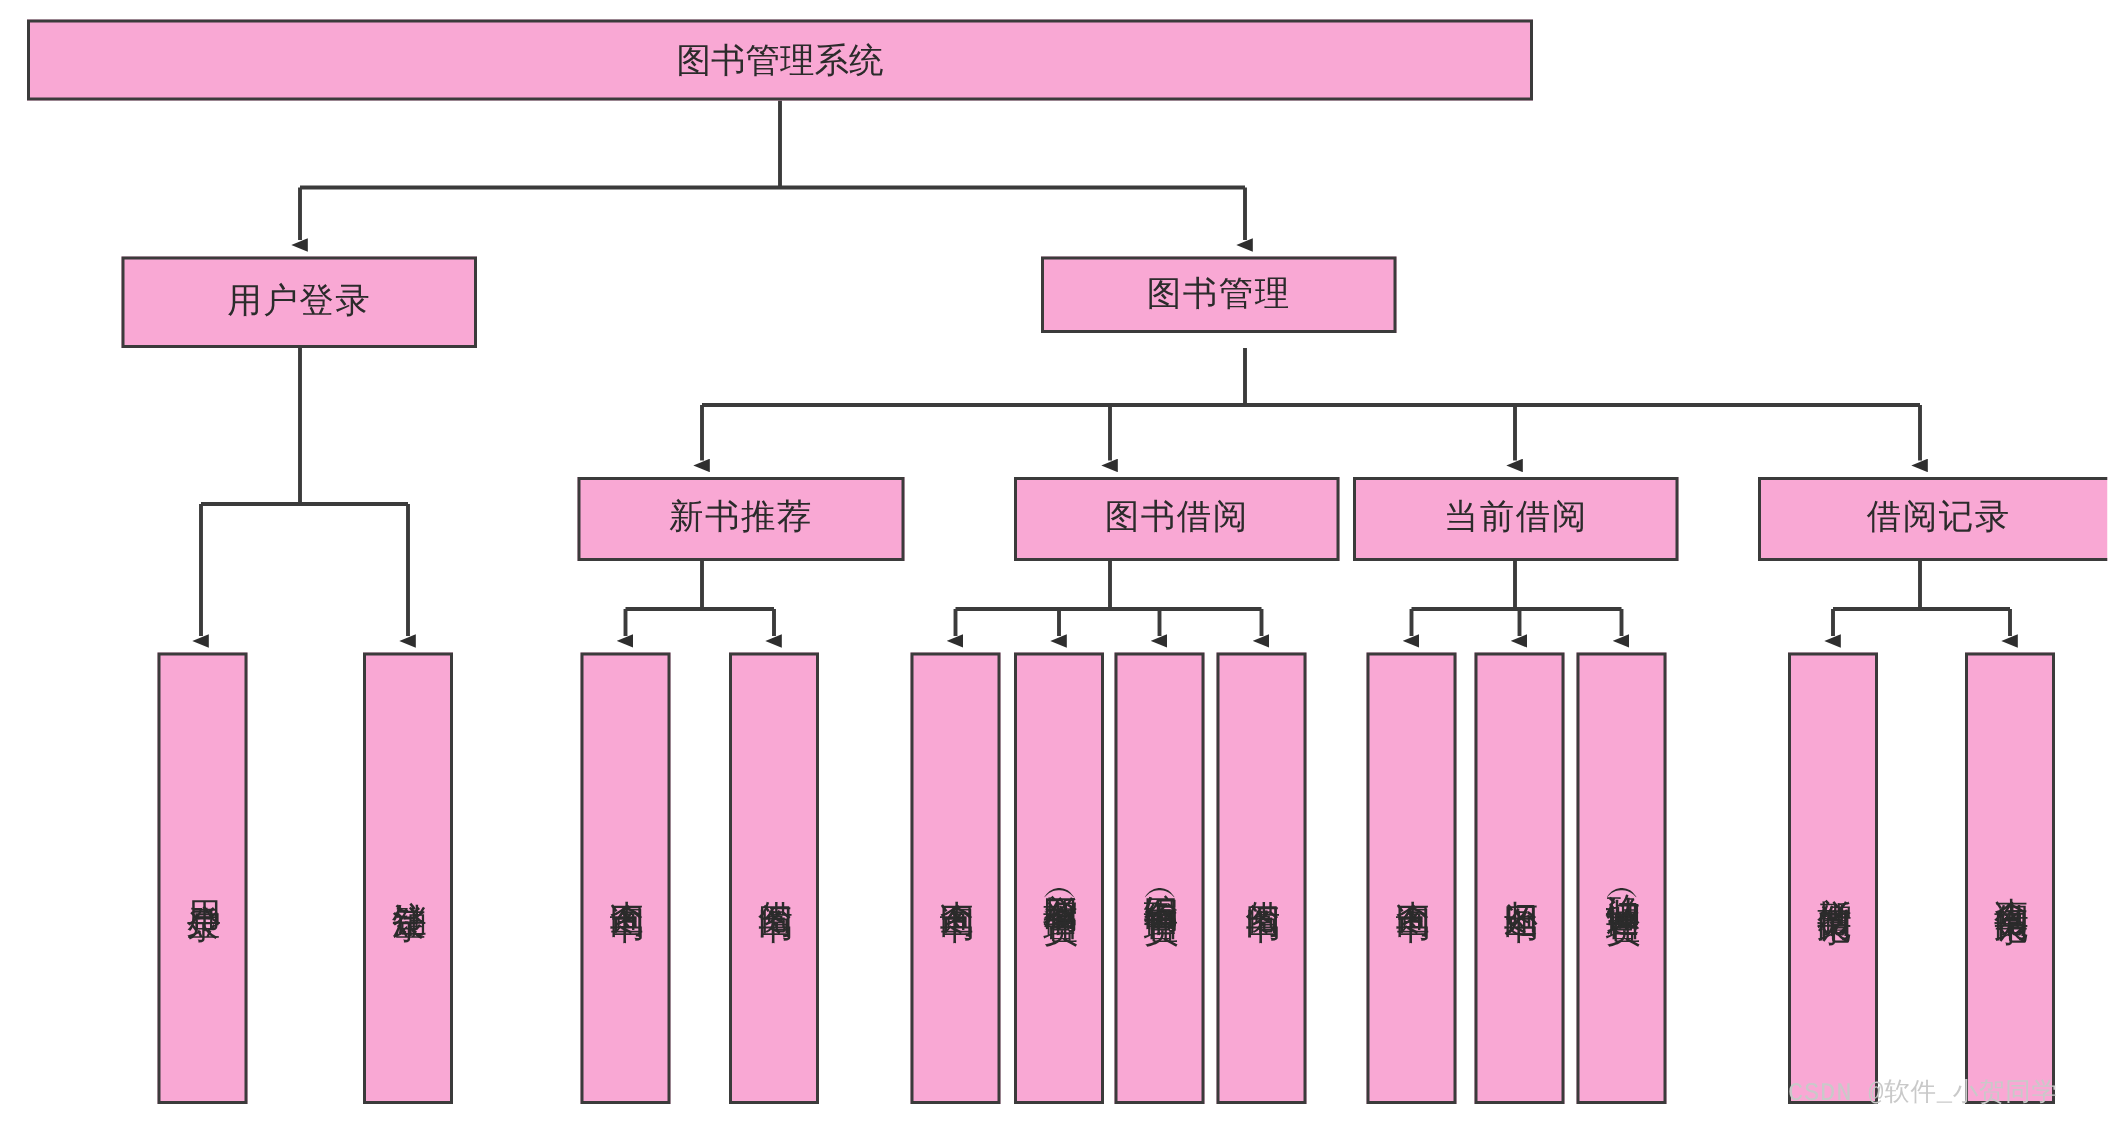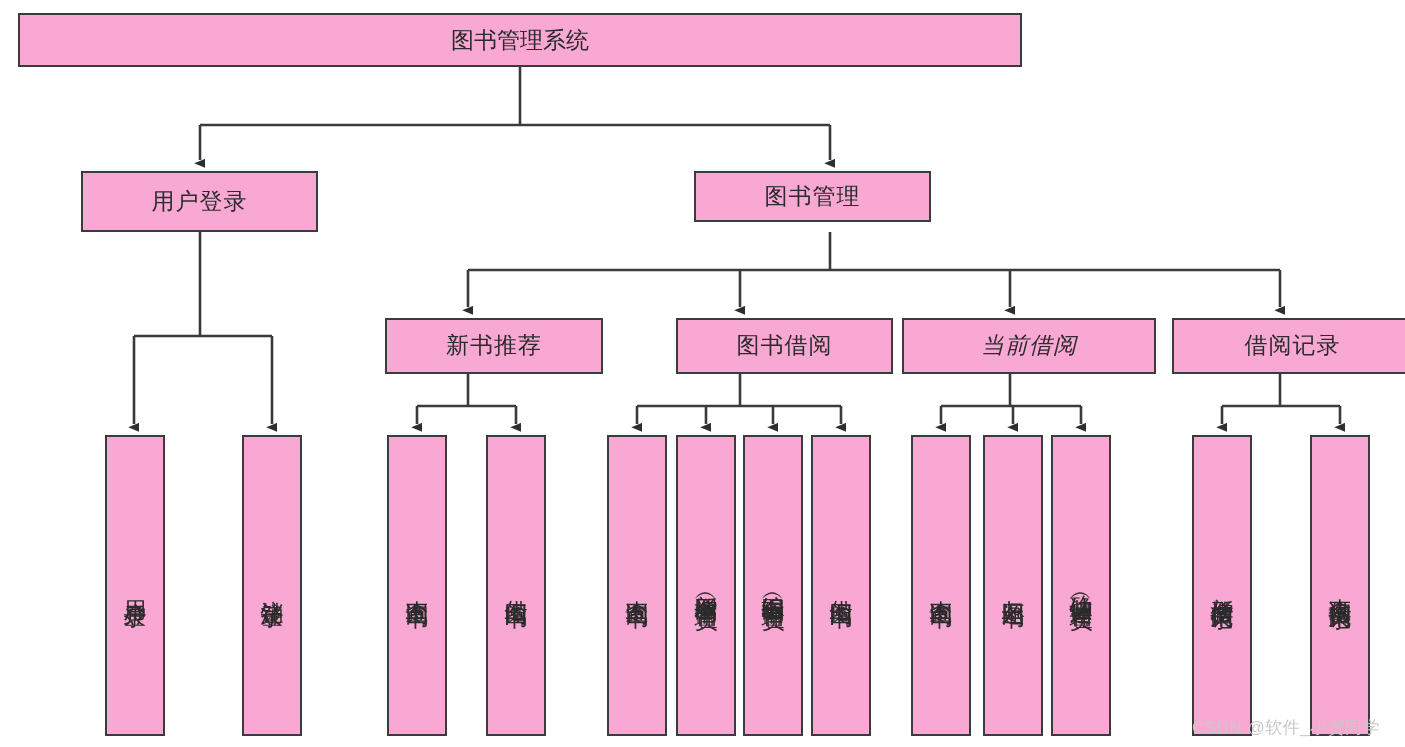--- a/index.html
+++ b/index.html
@@ -52,21 +52,21 @@
     white-space: nowrap;
     line-height: 1;
     display: block;
   }
   .watermark {
     position: absolute;
     font-size: 17px;
     color: #c9c9c9;
     letter-spacing: 0.5px;
     white-space: nowrap;
-    font-family: Liberation Sans, sans-serif;
+    font-family: Liberation Mono, monospace;
   }
 </style>
 </head>
 <body>
 
 <div id="canvas">
 
   <svg id="edges" viewBox="0 0 1405 747" xmlns="http://www.w3.org/2000/svg">
     <defs>
       <marker id="arrow" markerWidth="9" markerHeight="11" refX="1.2" refY="5.2" orient="auto" markerUnits="userSpaceOnUse">
@@ -127,21 +127,21 @@
   <div class="node h" style="left:694px; top:171px; width:237px; height:51px;">
     <span>图书管理</span>
   </div>
 
   <div class="node h" style="left:360px; top:318px; width:218px; height:56px;margin-left:25px;">
     <span>新书推荐</span>
   </div>
   <div class="node h" style="left:632px; top:318px; width:217px; height:56px;margin-left:44px;">
     <span>图书借阅</span>
   </div>
-  <div class="node h" style="left:902px; top:318px; width:254px; height:56px;font-style:italic;">
+  <div class="node h" style="left:902px; top:318px; width:217px; height:56px;">
     <span>当前借阅</span>
   </div>
   <div class="node h" style="left:1172px; top:318px; width:241px; height:56px;">
     <span>借阅记录</span>
   </div>
 
   <div class="node leaf" style="left:105px; top:435px; width:60px; height:301px;">
     <span class="vtext">用户登录</span>
   </div>
   <div class="node leaf" style="left:242px; top:435px; width:60px; height:301px;">

